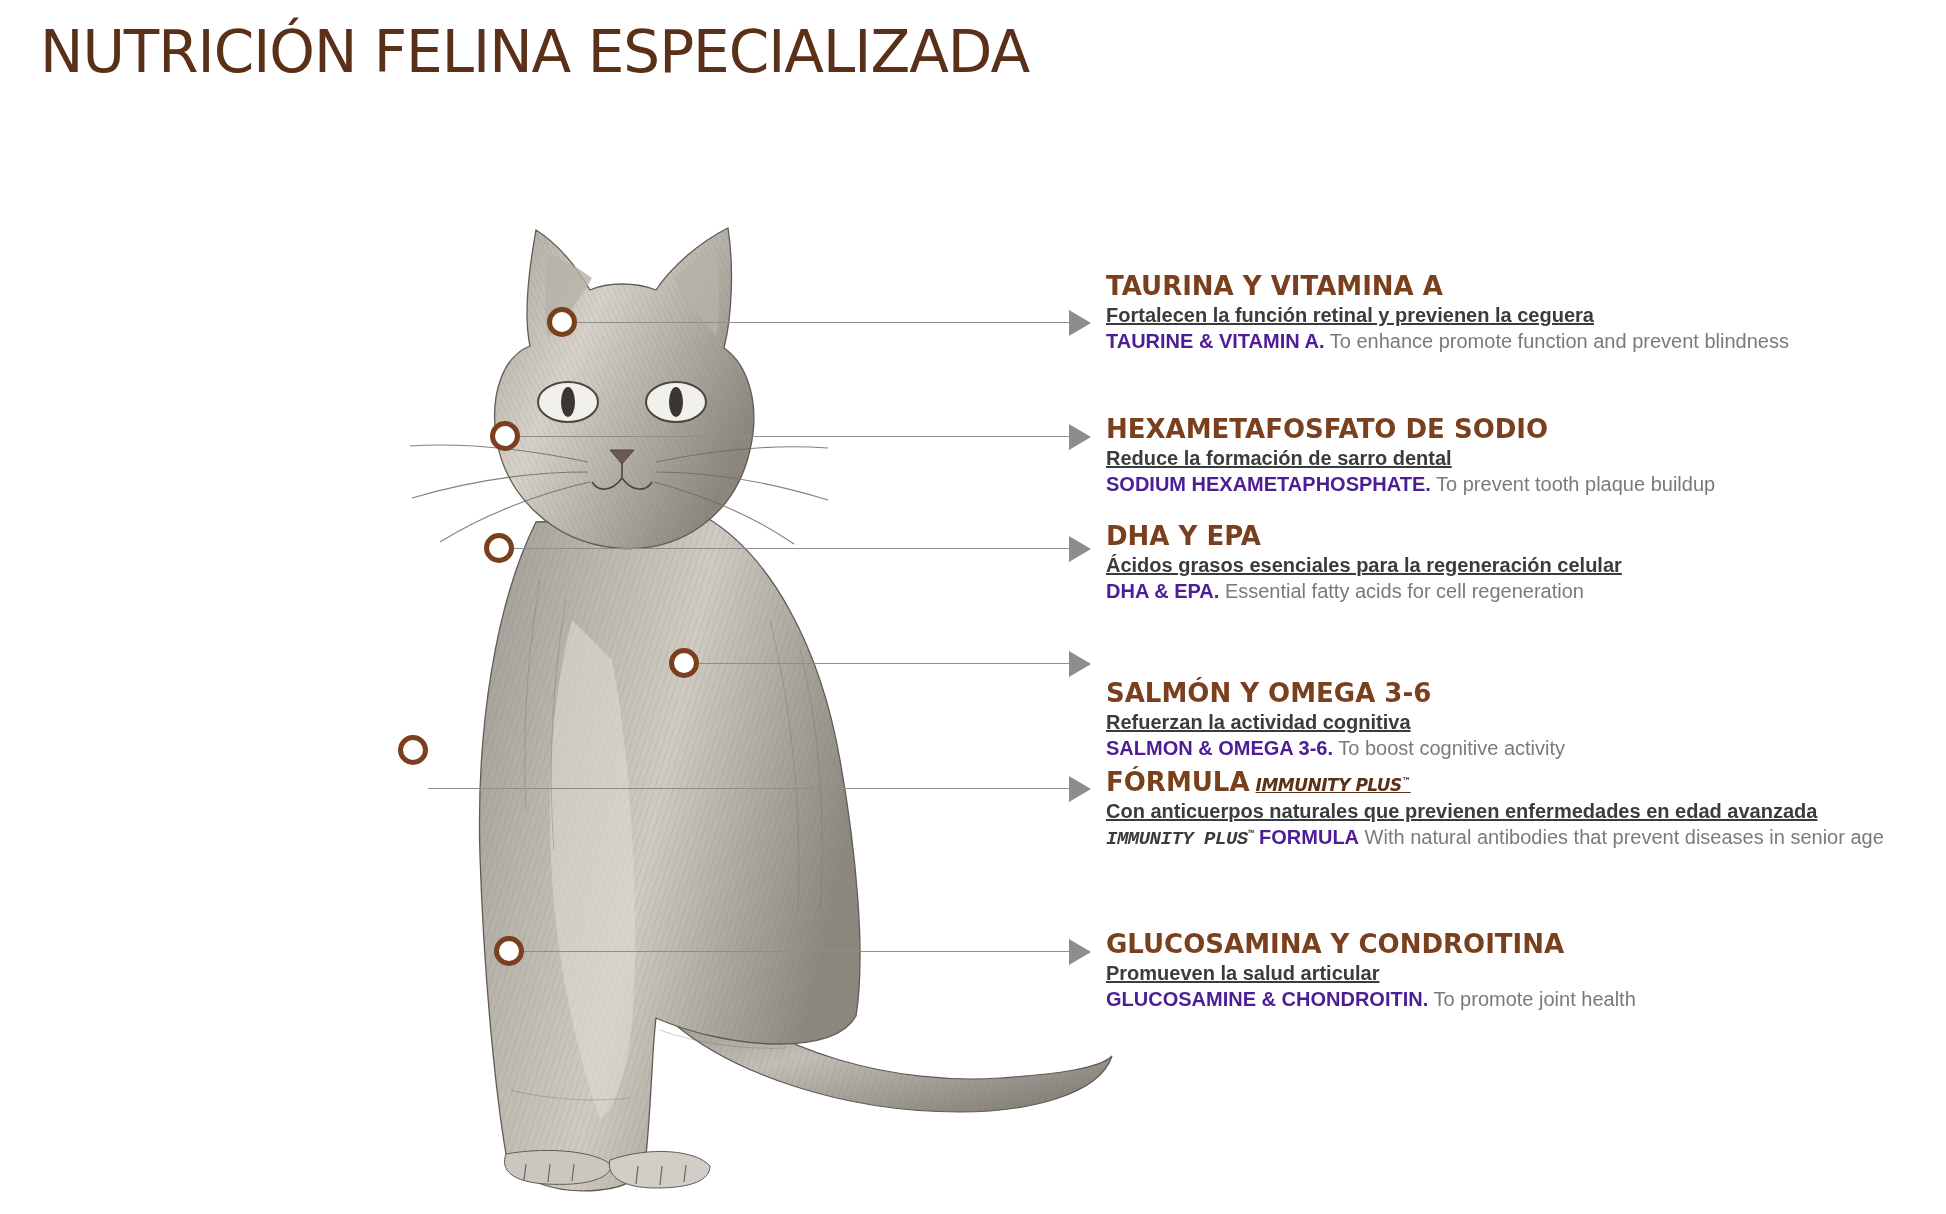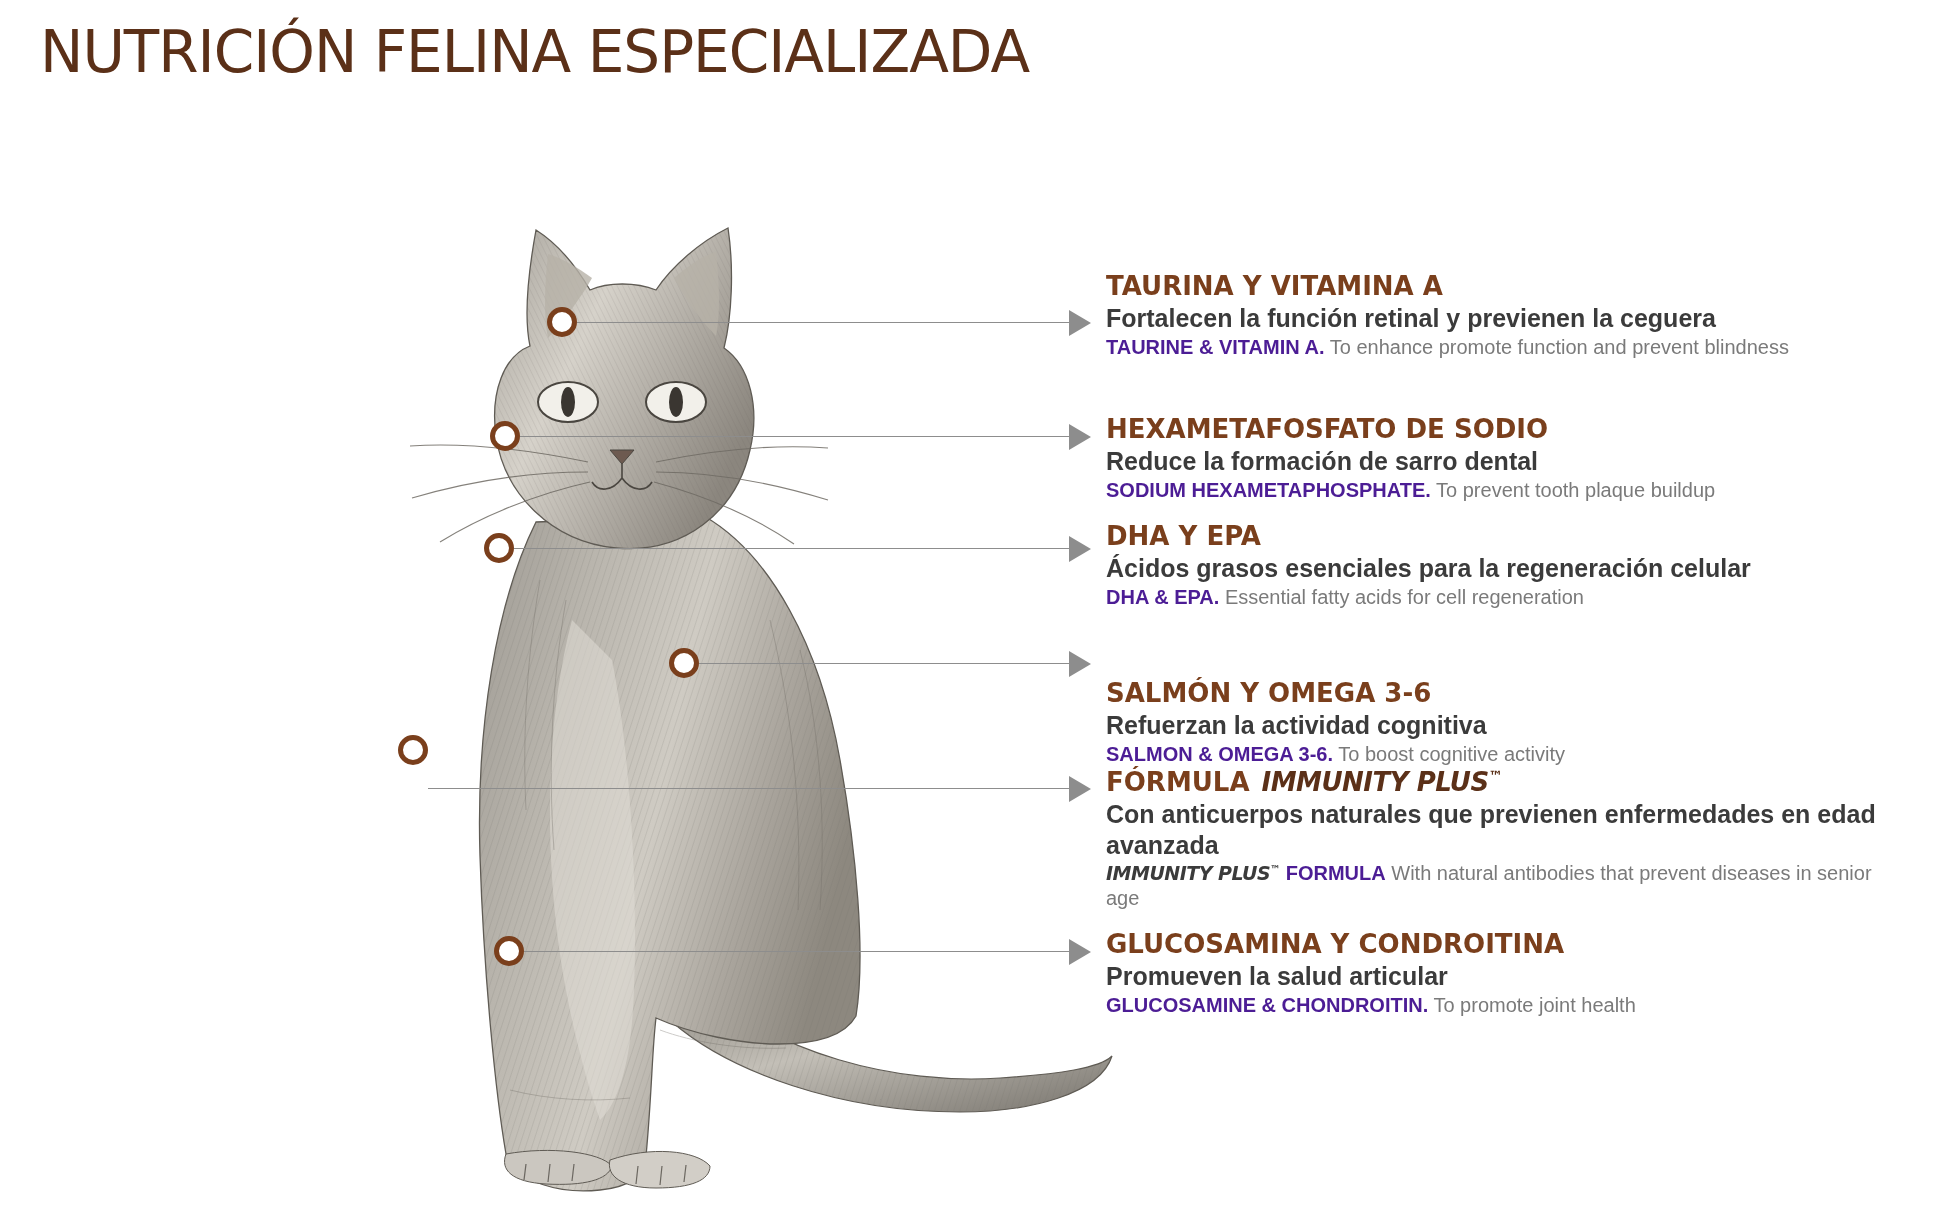--- a/index.html
+++ b/index.html
@@ -83,26 +83,27 @@
     font-size: 26px;
     font-weight: 800;
     color: #7a3f1c;
     font-family: "DejaVu Sans", sans-serif;
     letter-spacing: 0px;
     line-height: 1.12;
     margin: 0 0 2px 0;
     display: block;
   }
   .callout .sub-es {
-    font-size: 25px;
+    font-size: 20px;
     font-weight: 700;
     color: #3b3b3b;
     line-height: 1.22;
     display: block;
     margin-bottom: 1px;
+    text-decoration: underline;
   }
   .callout .sub-en {
     font-size: 20px;
     color: #7a7a7a;
     line-height: 1.25;
     display: block;
   }
   .callout .sub-en .en-bold {
     font-weight: 800;
     color: #4c1d95;
@@ -112,22 +113,22 @@
     font-weight: 800;
     color: #5b3018;
     font-family: "DejaVu Sans", sans-serif;
     letter-spacing: -0.5px;
   }
   .brandmark .tm {
     font-size: 0.55em;
     vertical-align: super;
     font-style: normal;
   }
-  .head .brandmark { font-size: 26px; margin-left: 12px; }
-  .sub-en .brandmark { font-size: 19px; color: #3b3b3b; }
+  .head .brandmark { font-size: 17px; margin-left: 6px; text-decoration: underline; }
+  .sub-en .brandmark { font-size: 19px; color: #3b3b3b; font-family: Liberation Mono, monospace; }
 
   
   #callout-0 { top: 272px; }
   #callout-1 { top: 415px; }
   #callout-2 { top: 522px; }
   #callout-3 { top: 679px; }
   #callout-4 { top: 768px; }
   #callout-5 { top: 930px; }
 </style>
 </head>

